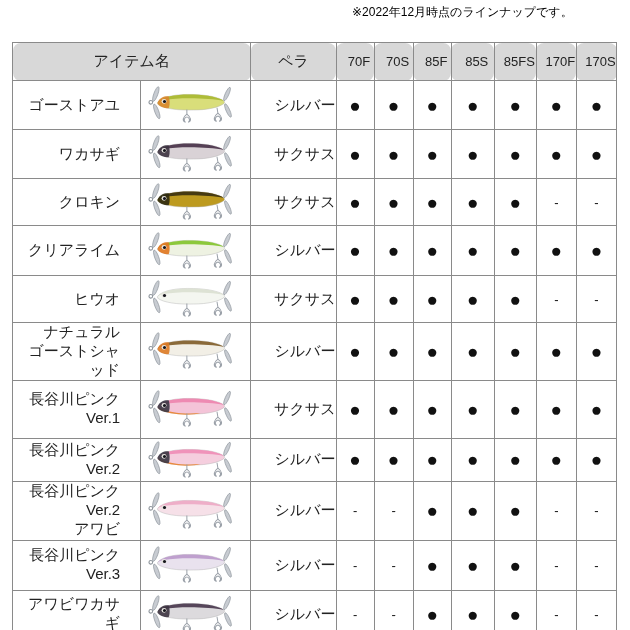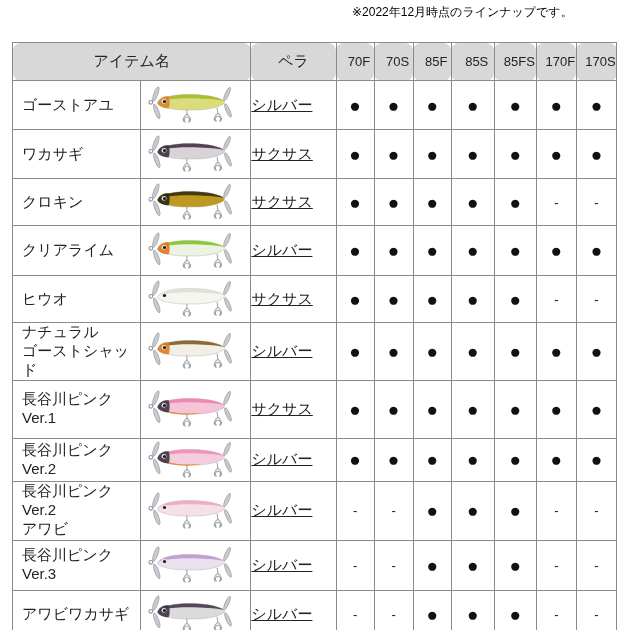--- a/index.html
+++ b/index.html
@@ -45,33 +45,32 @@
     font-weight: normal;
     font-size: 15px;
     text-align: center;
     color: #222;
     border-radius: 8px;
   }
   th.size-h { font-size: 13px; padding-left: 8px; }
   td.name-cell {
     font-size: 15px;
     line-height: 1.26;
-    text-align: left;
+    text-align: right;
     padding-left: 9px;
-    padding-right: 8px;
+    padding-right: 20px;
     white-space: pre-line;
     color: #222;
   }
   td.image-cell { text-align: center; padding: 0; }
   td.image-cell svg { display: block; margin: 0 auto; }
   td.pera-cell {
     font-size: 15px;
-    text-align: left;
+    text-align: right;
     color: #222;
-    text-decoration: underline;
   }
   td.avail-cell {
     text-align: center;
     font-size: 13px;
     color: var(--dot);
   }
   td.avail-cell.on { font-size: 19px; line-height: 1; }
   
   #rows tr:nth-child(1)  { height: 49px; }
   #rows tr:nth-child(2)  { height: 49px; }

